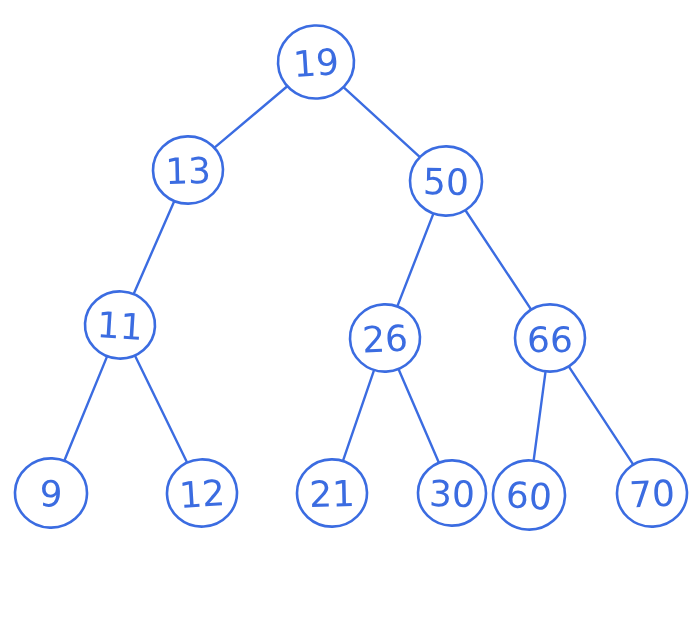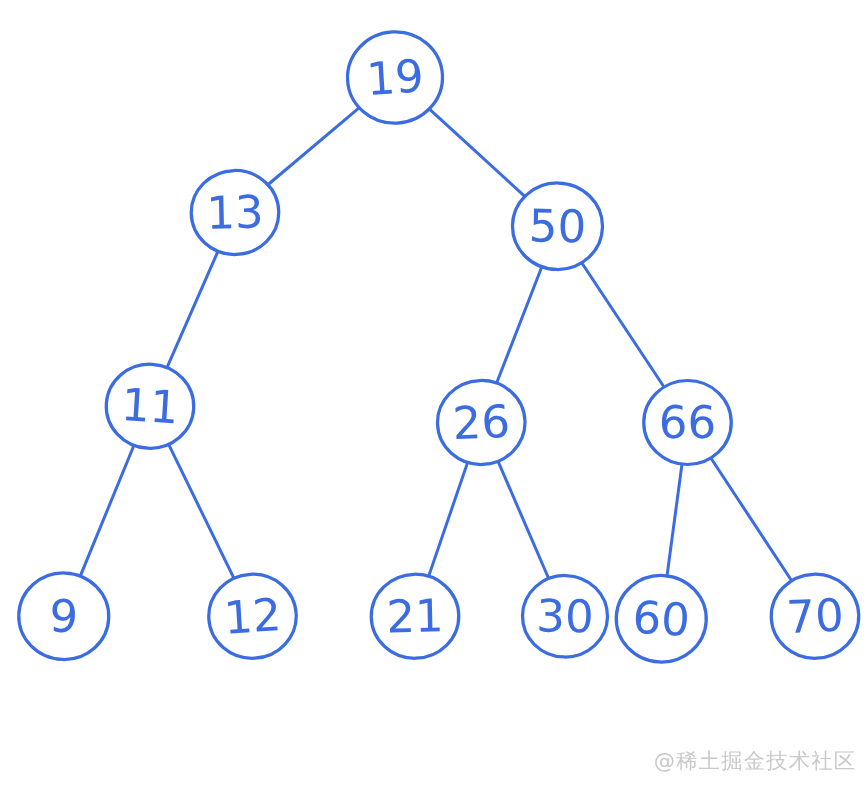--- a/index.html
+++ b/index.html
@@ -93,14 +93,13 @@
       </g>
       <g>
         <ellipse cx="529" cy="495" rx="36" ry="34.6" transform="rotate(3 529 495)" fill="#ffffff" stroke="#3b6ce1" stroke-width="2.6"></ellipse>
         <text x="529" y="496" text-anchor="middle" dominant-baseline="central" font-size="36" fill="#3b6ce1" transform="rotate(3.5999999999999996 529 495)">60</text>
       </g>
       <g>
         <ellipse cx="652" cy="493" rx="35" ry="33.6" transform="rotate(-2 652 493)" fill="#ffffff" stroke="#3b6ce1" stroke-width="2.6"></ellipse>
         <text x="652" y="494" text-anchor="middle" dominant-baseline="central" font-size="36" fill="#3b6ce1" transform="rotate(-2.4 652 493)">70</text>
       </g>
     </svg>
-  <div class="watermark" style="color: rgb(201, 201, 201);">@稀土掘金技术社区</div>
 </div>
 
 </body></html>

